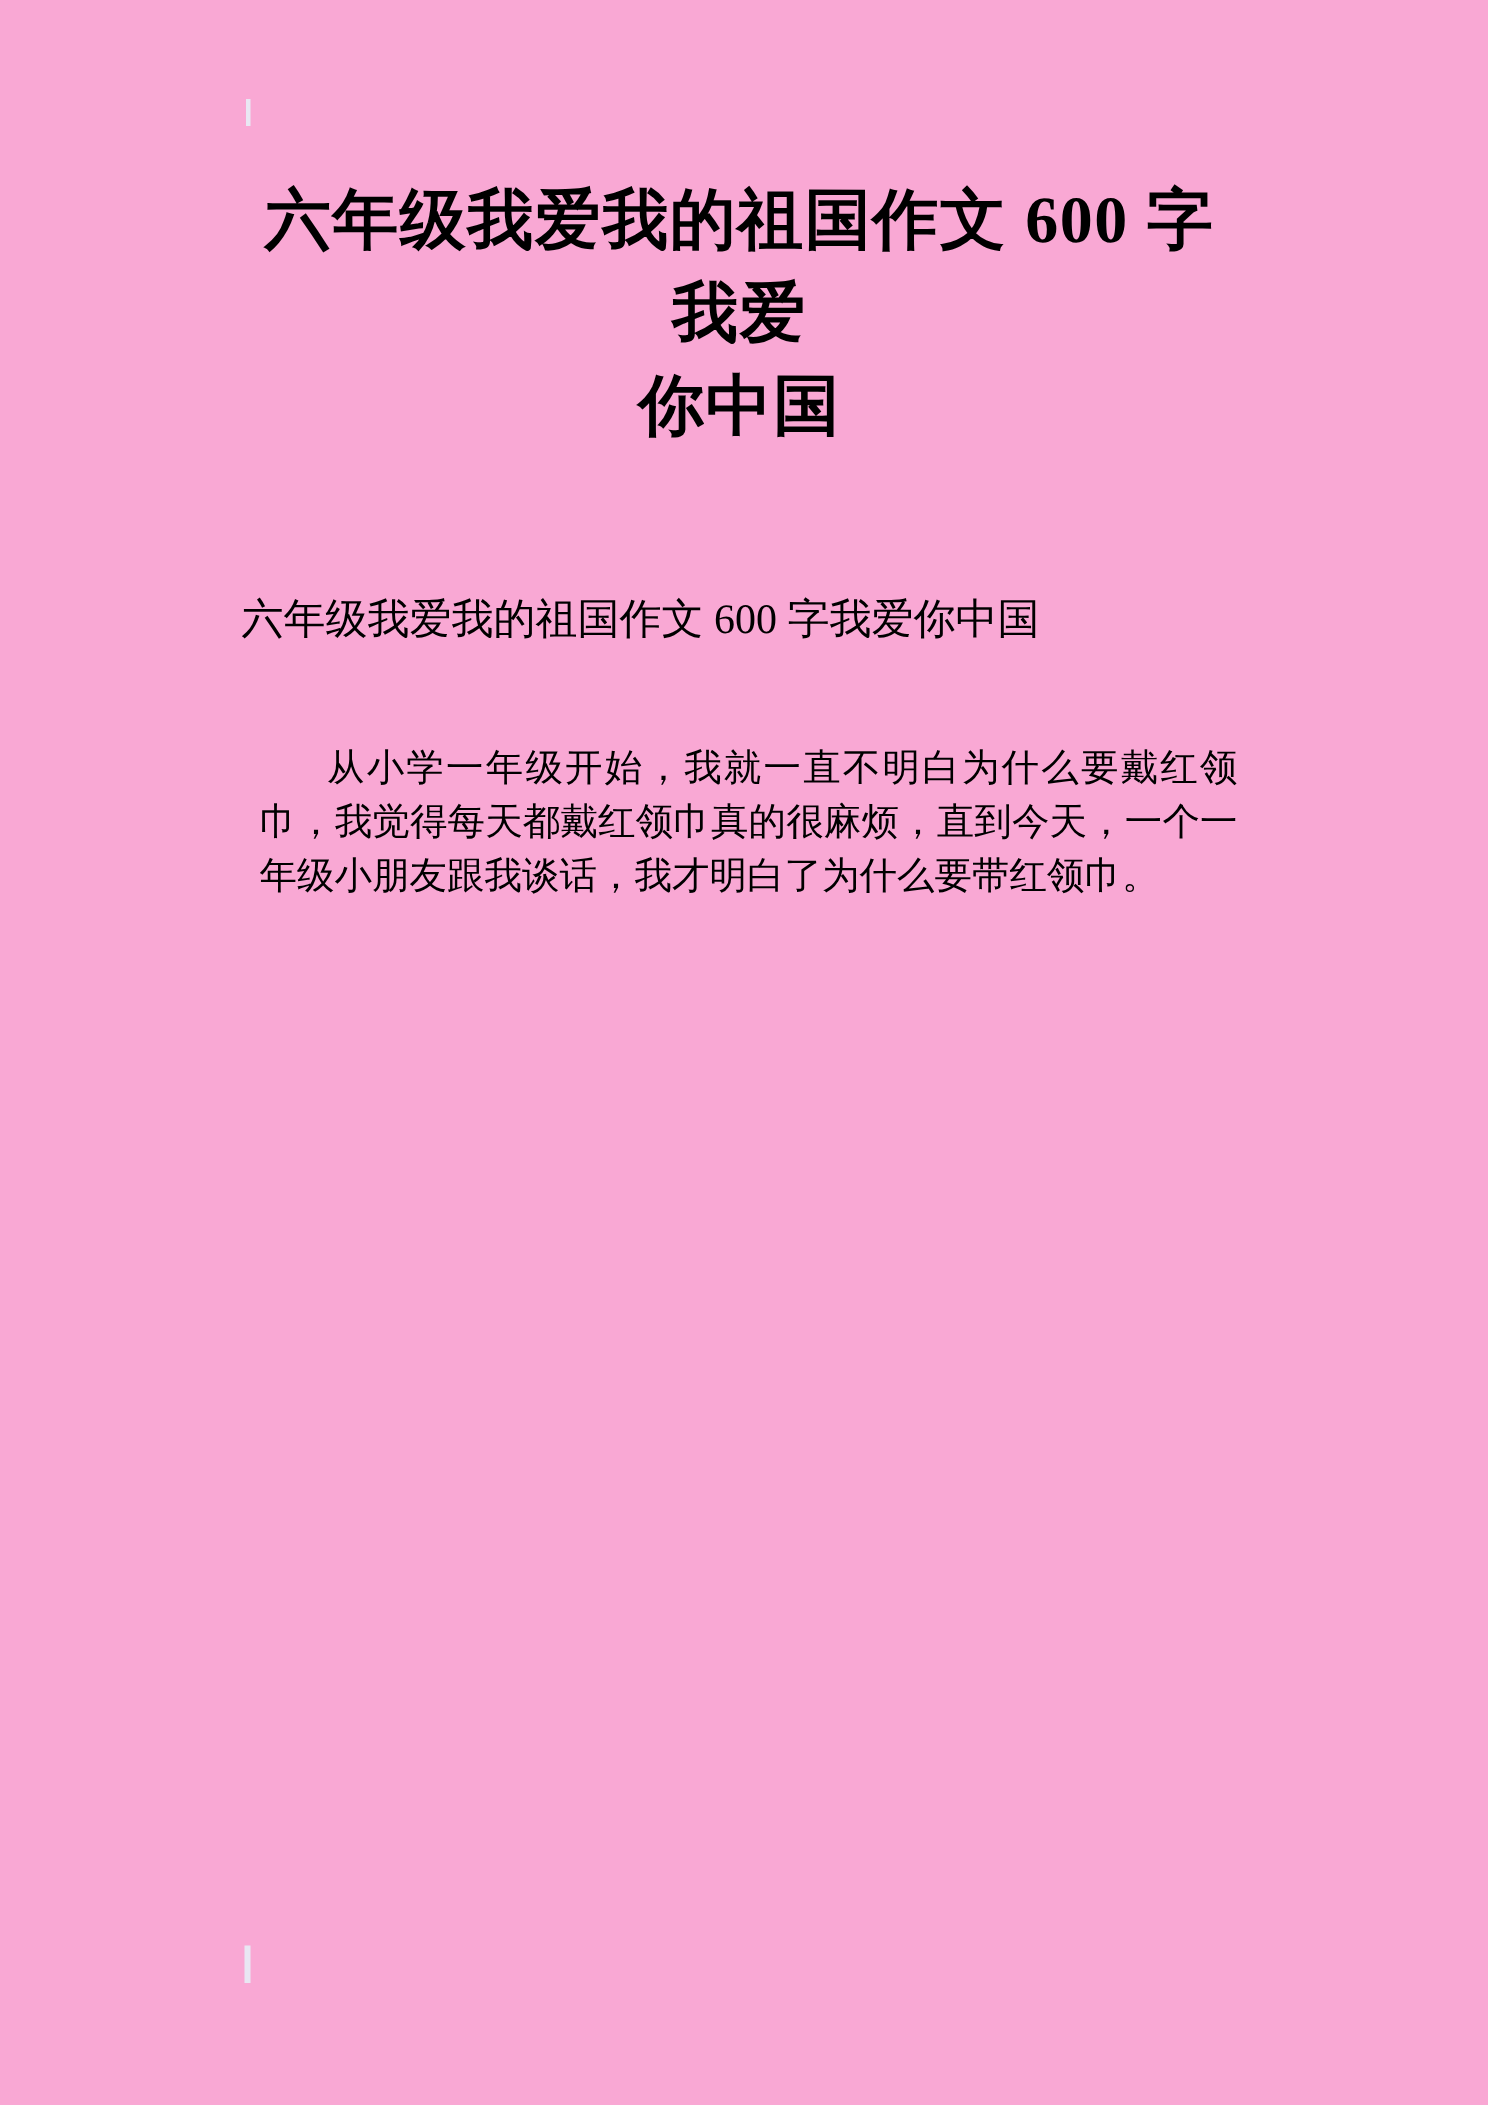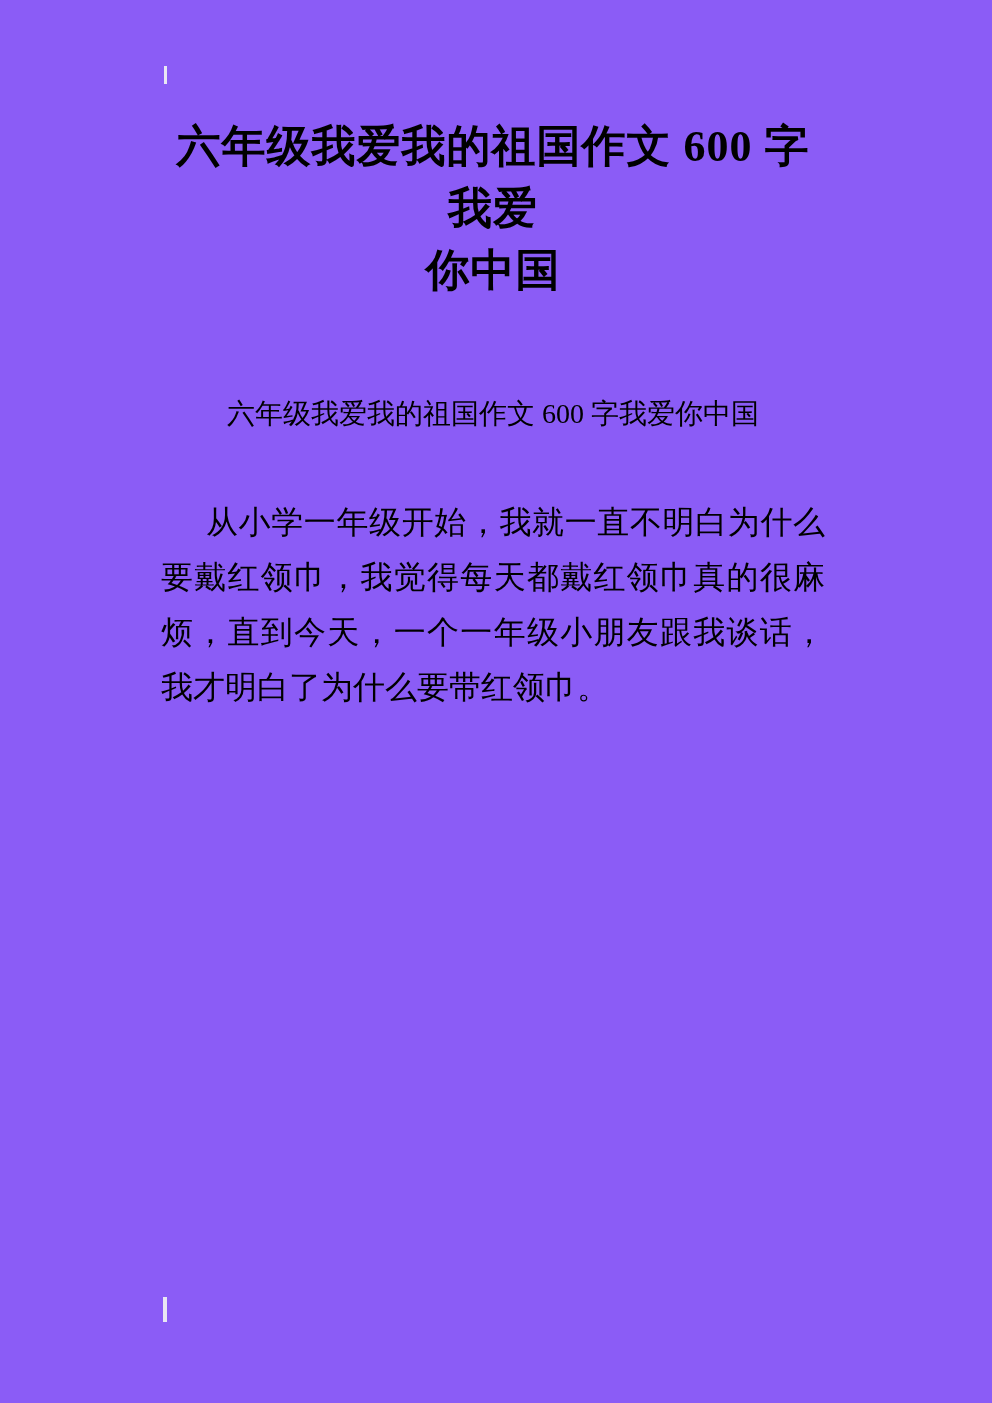--- a/index.html
+++ b/index.html
@@ -6,21 +6,21 @@
   html, body {
     margin: 0;
     padding: 0;
     background: #ffffff;
   }
   .doc-page {
     position: relative;
     width: 992px;
     height: 1403px;
     margin: 0 auto;
-    background: #8b5cf6;
+    background: #f9a8d4;
     color: #000000;
     font-family: "Liberation Serif", "DejaVu Serif", serif;
     box-sizing: border-box;
     padding: 116px 167px 0 161px;
     overflow: hidden;
   }
   .doc-title {
     margin: 0 0 92px 0;
     font-size: 44px;
     line-height: 62px;
@@ -29,26 +29,25 @@
     letter-spacing: 1px;
   }
   .doc-title .title-line {
     display: block;
   }
   .doc-subtitle {
     margin: 0 0 61px 0;
     font-size: 28px;
     line-height: 40px;
     font-weight: normal;
-    text-align: center;
   }
   .doc-para {
-    margin: 0 0 52px 0;
-    font-size: 32px;
-    line-height: 55px;
+    margin: 0 0 52px 12px;
+    font-size: 25px;
+    line-height: 36px;
     text-align: justify;
     text-justify: inter-character;
     text-indent: 45px;
     word-break: break-all;
   }
   
   .artifact-mark {
     position: absolute;
     background: #e9e7f3;
   }

